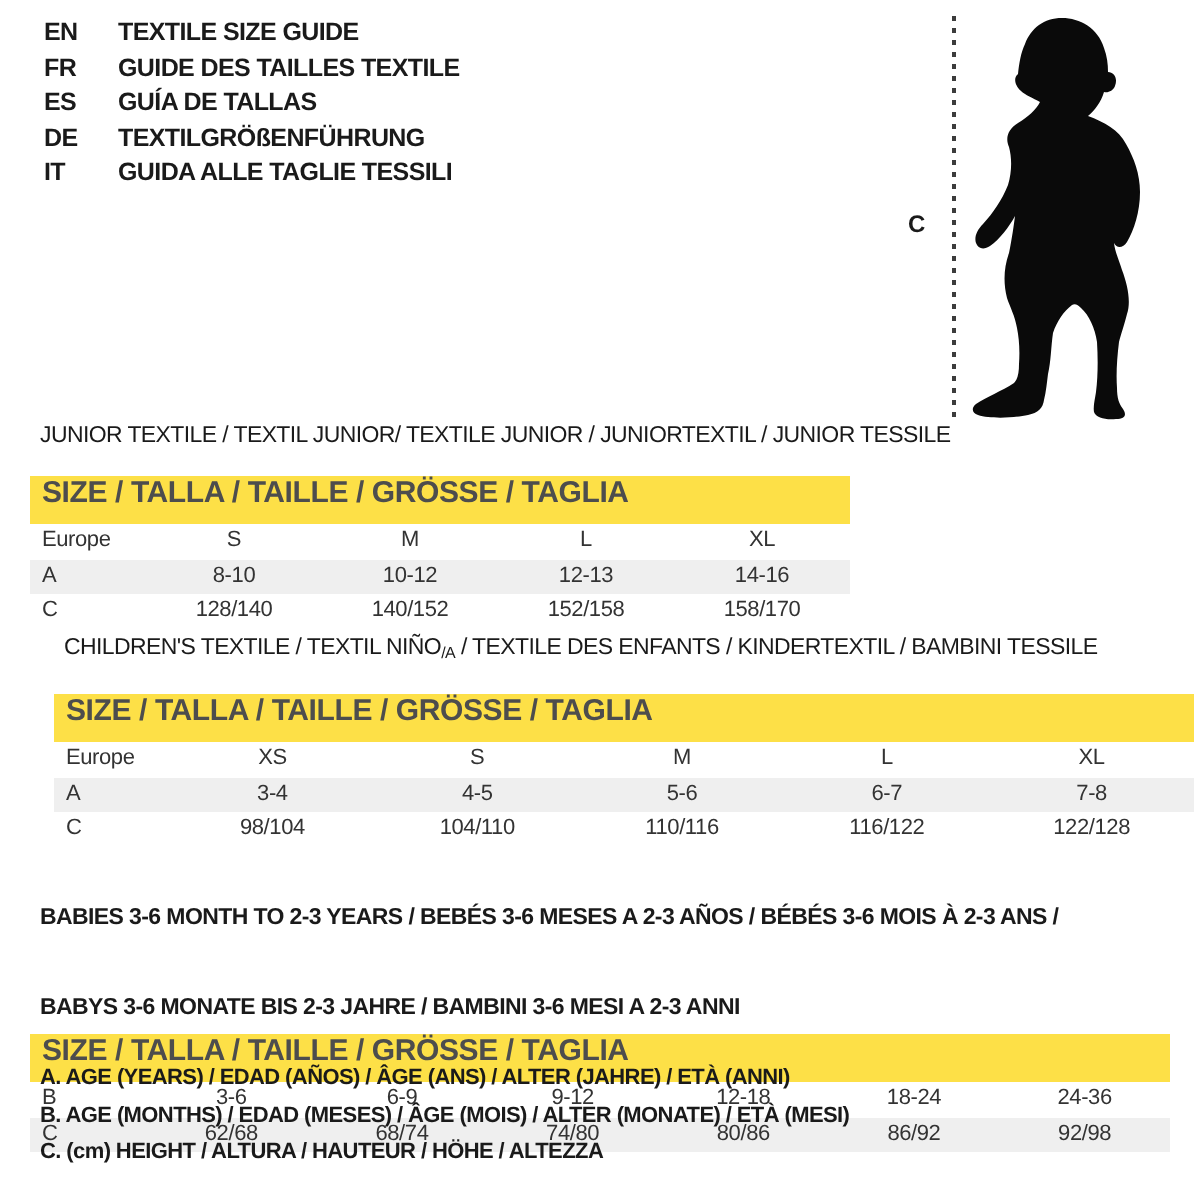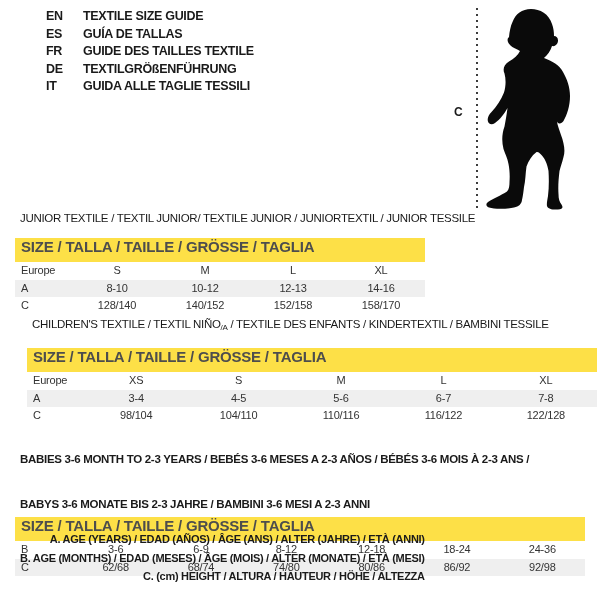--- a/index.html
+++ b/index.html
@@ -4,21 +4,21 @@
 <style>
   html,body{margin:0;padding:0;}
   body{
     width:600px;height:600px;position:relative;background:#ffffff;
     font-family:"Liberation Sans","DejaVu Sans",sans-serif;
     color:#1a1a1a;overflow:hidden;
   }
   
   .lang-block{position:absolute;left:22px;top:8px;}
   .lang-row{display:flex;line-height:17.5px;font-size:12.5px;font-weight:bold;letter-spacing:-0.3px;}
-  .lang-code{width:37px;flex:0 0 37px;margin-left:24px;}
+  .lang-code{width:37px;flex:0 0 37px;}
   
   .figure-block{position:absolute;left:448px;top:5px;width:140px;height:212px;}
   .measure-line{
     position:absolute;left:28px;top:3px;width:2px;height:202px;
     background:repeating-linear-gradient(to bottom,#3c3c3c 0 2.5px,transparent 2.5px 6px);
   }
   .measure-label{position:absolute;left:6px;top:100px;font-size:12px;font-weight:bold;}
   .silhouette{position:absolute;left:34px;top:0;}
   
   .section{position:absolute;left:15px;}
@@ -35,37 +35,37 @@
     box-sizing:border-box;
   }
   .trows .trow{display:flex;height:17.5px;line-height:17.5px;font-size:11px;color:#333;letter-spacing:-0.2px;}
   .trows .trow:nth-child(even){background:#efefef;}
   .trow .lbl{flex:0 0 52px;padding-left:6px;}
   .trow .val{flex:1;text-align:center;}
   .w-junior{width:410px;}
   .w-wide{width:570px;}
   
   .legend{position:absolute;left:20px;top:530px;}
-  .legend-line{font-size:11px;font-weight:bold;letter-spacing:-0.3px;line-height:18.5px;text-align:right;}
+  .legend-line{font-size:11px;font-weight:bold;letter-spacing:-0.3px;line-height:18.5px;}
 </style>
 </head>
 <body>
 
 <div class="lang-block">
   <div class="lang-row">
     <span class="lang-code">EN</span>
     <span class="lang-title">TEXTILE SIZE GUIDE</span>
   </div>
   <div class="lang-row">
+    <span class="lang-code">FR</span>
+    <span class="lang-title">GUIDE DES TAILLES TEXTILE</span>
+  </div>
+  <div class="lang-row">
     <span class="lang-code">ES</span>
     <span class="lang-title">GUÍA DE TALLAS</span>
-  </div>
-  <div class="lang-row">
-    <span class="lang-code">FR</span>
-    <span class="lang-title">GUIDE DES TAILLES TEXTILE</span>
   </div>
   <div class="lang-row">
     <span class="lang-code">DE</span>
     <span class="lang-title">TEXTILGRÖßENFÜHRUNG</span>
   </div>
   <div class="lang-row">
     <span class="lang-code">IT</span>
     <span class="lang-title">GUIDA ALLE TAGLIE TESSILI</span>
   </div>
 </div>
@@ -167,21 +167,21 @@
 <div class="section" style="top:423px;">
   <div class="babies-title-line">BABIES 3-6 MONTH TO 2-3 YEARS / BEBÉS 3-6 MESES A 2-3 AÑOS / BÉBÉS 3-6 MOIS À 2-3 ANS /</div>
   <div class="babies-title-line">BABYS 3-6 MONATE BIS 2-3 JAHRE / BAMBINI 3-6 MESI A 2-3 ANNI</div>
   <div class="size-table w-wide" style="margin-top:4px;">
     <div class="bar">SIZE / TALLA / TAILLE / GRÖSSE / TAGLIA</div>
     <div class="trows">
       <div class="trow">
         <span class="lbl">B</span>
         <span class="val">3-6</span>
         <span class="val">6-9</span>
-        <span class="val">8-12</span>
+        <span class="val">9-12</span>
         <span class="val">12-18</span>
         <span class="val">18-24</span>
         <span class="val">24-36</span>
       </div>
       <div class="trow">
         <span class="lbl">C</span>
         <span class="val">62/68</span>
         <span class="val">68/74</span>
         <span class="val">74/80</span>
         <span class="val">80/86</span>

